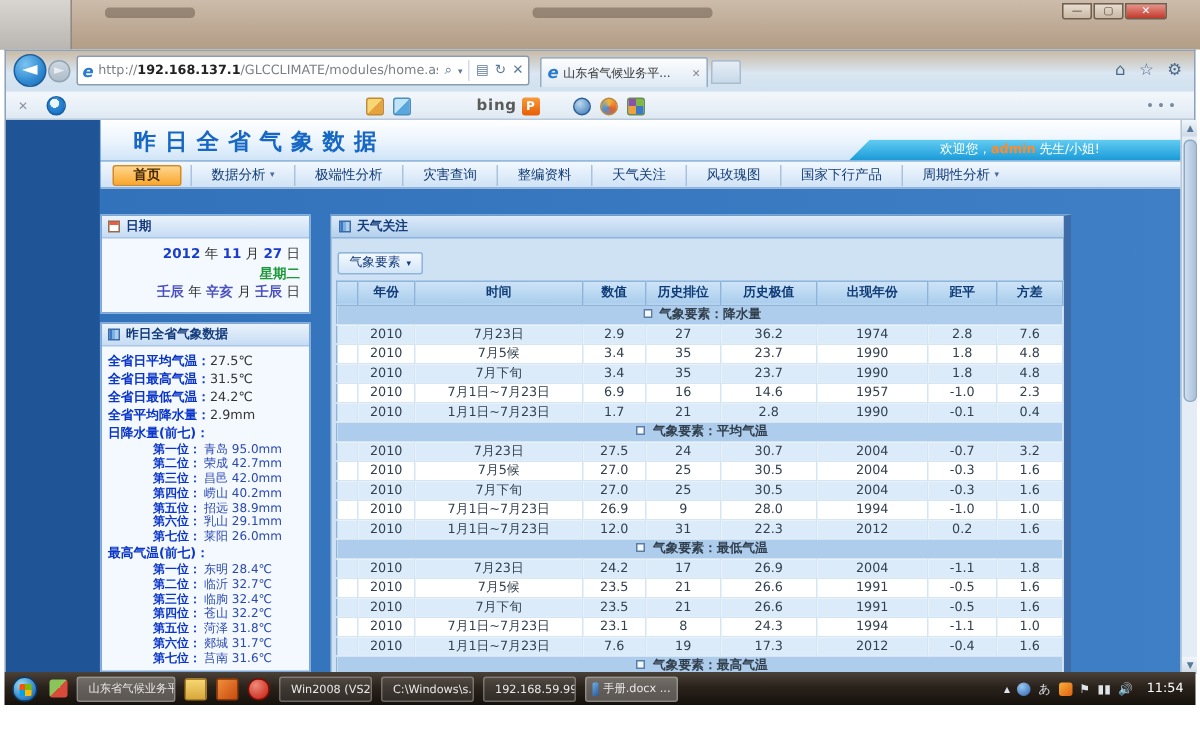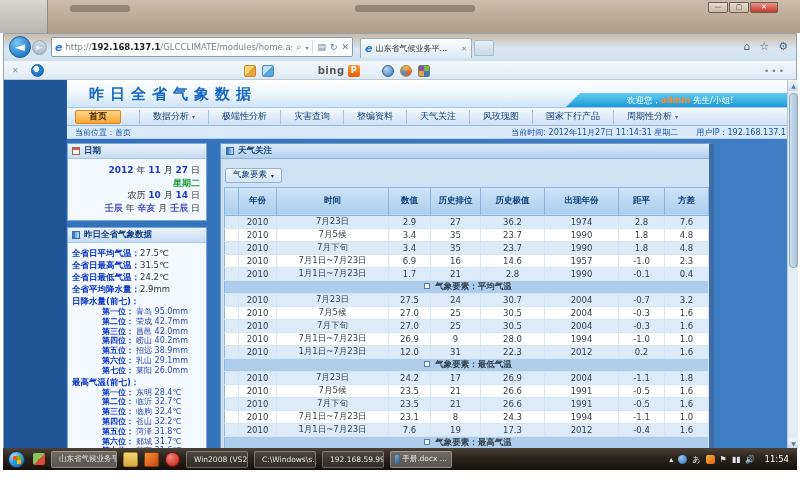--- a/index.html
+++ b/index.html
@@ -77,21 +77,21 @@
     font-size:8.5px; color:#fff; text-align:center; line-height:14px; }
   #welcome-banner .usr { color:#ff8a2a; font-weight:bold;text-align:center; }
 
   #navbar { position:absolute; left:63px; top:28px; width:727px; height:18px;
     background:linear-gradient(180deg,#f2f8fe,#cfe2f6); border-bottom:1px solid #9ab8dc;
     display:flex; align-items:center; padding-left:8px; }
   .nav-item { display:flex; align-items:center; padding:0 13px; height:14px; font-size:9px; color:#123c78;
     border-left:1px solid #a9c2dd; cursor:pointer; }
   .nav-item:first-child { border-left:none; }
   .nav-item.active { background:linear-gradient(180deg,#ffd58e,#f9a82e); border:1px solid #d8891c;
-    border-radius:2px; color:#4a2a00; font-weight:bold; margin-right:18px; }
+    border-radius:2px; color:#4a2a00; font-weight:bold; margin-right:6px; }
   .nav-item .dd { font-size:6px; margin-left:3px; color:#4a6a9a; }
 
   #statusrow { position:absolute; left:63px; top:46px; width:727px; height:13px; background:#d9eafb;
     border-bottom:1px solid #b9d2ec; font-size:8px; color:#1a50a0; display:flex; align-items:center; padding:0 8px; }
   #status-right { margin-left:auto; display:flex; gap:18px; }
 
   
   #sidebar { position:absolute; left:63px; top:63px; width:140px; }
   .panel { background:#f4f9ff; border:1px solid #7da7d8; margin-bottom:6px; }
   .panel-hd { height:15px; background:linear-gradient(180deg,#eaf3fc,#c6dcf4); border-bottom:1px solid #a9c6e4;
@@ -118,21 +118,21 @@
     background:#cfe2f4; border:1px solid #6f9cc8; border-right:5px solid #3e6ca8; }
   #main-hd { height:15px; background:linear-gradient(180deg,#dcebf9,#b4d0ec); border-bottom:1px solid #8fb4dc;
     display:flex; align-items:center; padding:0 5px; font-size:8.5px; font-weight:bold; color:#143c7c; }
   #main-body { padding:3px; }
   #filter-btn { display:inline-flex; align-items:center; height:15px; padding:0 7px;
     background:linear-gradient(180deg,#f4f9ff,#d2e5f7); border:1px solid #8fb4dc; border-radius:2px;
     font-size:8.5px; color:#143c7c; margin:1px 0 4px 1px; }
   #filter-btn .dd { font-size:6px; margin-left:4px; }
   #data-table { border-collapse:collapse; table-layout:fixed; width:484px; background:#fff;
     border:1px solid #8fb4dc; }
-  #data-table th { height:28px; background:linear-gradient(180deg,#cfe4f8,#a9cdec);
+  #data-table th { height:16px; background:linear-gradient(180deg,#cfe4f8,#a9cdec);
     border-right:1px solid #8fb4dc; border-bottom:1px solid #8fb4dc; font-size:8.5px; color:#0f3c78; }
   #data-table td { height:11px; font-size:8.5px; color:#32404e; text-align:center;
     border-right:1px solid #d4e5f4; border-bottom:1px solid #d4e5f4; overflow:hidden; white-space:nowrap; }
   tr.alt td { background:#dcebfa; }
   tr.grp td { background:#aecdec; color:#0d3a7a; font-weight:bold; text-align:left; border-right:none; }
   .grp-box { display:inline-block; width:6px; height:6px; border:1px solid #5a7ca8; background:#f4f9ff; margin:0 5px 0 3px; }
 
   
   #page-scroll { position:absolute; right:0; top:0; width:11px; height:369px; background:#e4ecf5; border-left:1px solid #b8c8d8; }
   .scr-arrow { position:absolute; left:0; width:11px; height:11px; background:linear-gradient(180deg,#f2f6fa,#cdd9e6);
@@ -254,39 +254,31 @@
             <div class="nav-item">
               <span>国家下行产品</span>
             </div>
             <div class="nav-item">
               <span>周期性分析</span>
               <span class="dd">▾</span>
             </div>
           </div>
       </div>
 
-      <div id="statusrow">
-        <span>当前位置：首页</span>
-        <span id="status-right">
-          <span>当前时间: 2012年11月27日 11:14:31 星期二</span>
-          <span>用户IP：192.168.137.1</span>
-        </span>
-      </div>
 
       <div id="sidebar">
         <div class="panel">
           <div class="panel-hd">
             <span class="hd-ico"></span>
             <span>日期</span>
           </div>
           <div id="date-body">
             <div id="date-lines">
                 <div class="date-line"><span class="sg-num">2012</span><span class="sg-p"> 年 </span><span class="sg-num">11</span><span class="sg-p"> 月 </span><span class="sg-num">27</span><span class="sg-p"> 日</span></div>
                 <div class="date-line"><span class="sg-green">星期二</span></div>
-                <div class="date-line"><span class="sg-p">农历 </span><span class="sg-num">10</span><span class="sg-p"> 月 </span><span class="sg-num">14</span><span class="sg-p"> 日</span></div>
                 <div class="date-line"><span class="sg-gz">壬辰</span><span class="sg-p"> 年 </span><span class="sg-gz">辛亥</span><span class="sg-p"> 月 </span><span class="sg-gz">壬辰</span><span class="sg-p"> 日</span></div>
               </div>
           </div>
         </div>
         <div class="panel">
           <div class="panel-hd">
             <span class="hd-ico chart"></span>
             <span>昨日全省气象数据</span>
           </div>
           <div id="weather-body">
@@ -385,20 +377,23 @@
                   <th>时间</th>
                   <th>数值</th>
                   <th>历史排位</th>
                   <th>历史极值</th>
                   <th>出现年份</th>
                   <th>距平</th>
                   <th>方差</th>
                 </tr>
               </thead>
               <tbody>
+                <tr class="grp">
+                  <td colspan="9"><span class="grp-box"></span><span>气象要素：降水量</span></td>
+                </tr>
                 <tr class="alt">
                   <td></td>
                   <td>2010</td>
                   <td>7月23日</td>
                   <td>2.9</td>
                   <td>27</td>
                   <td>36.2</td>
                   <td>1974</td>
                   <td>2.8</td>
                   <td>7.6</td>

